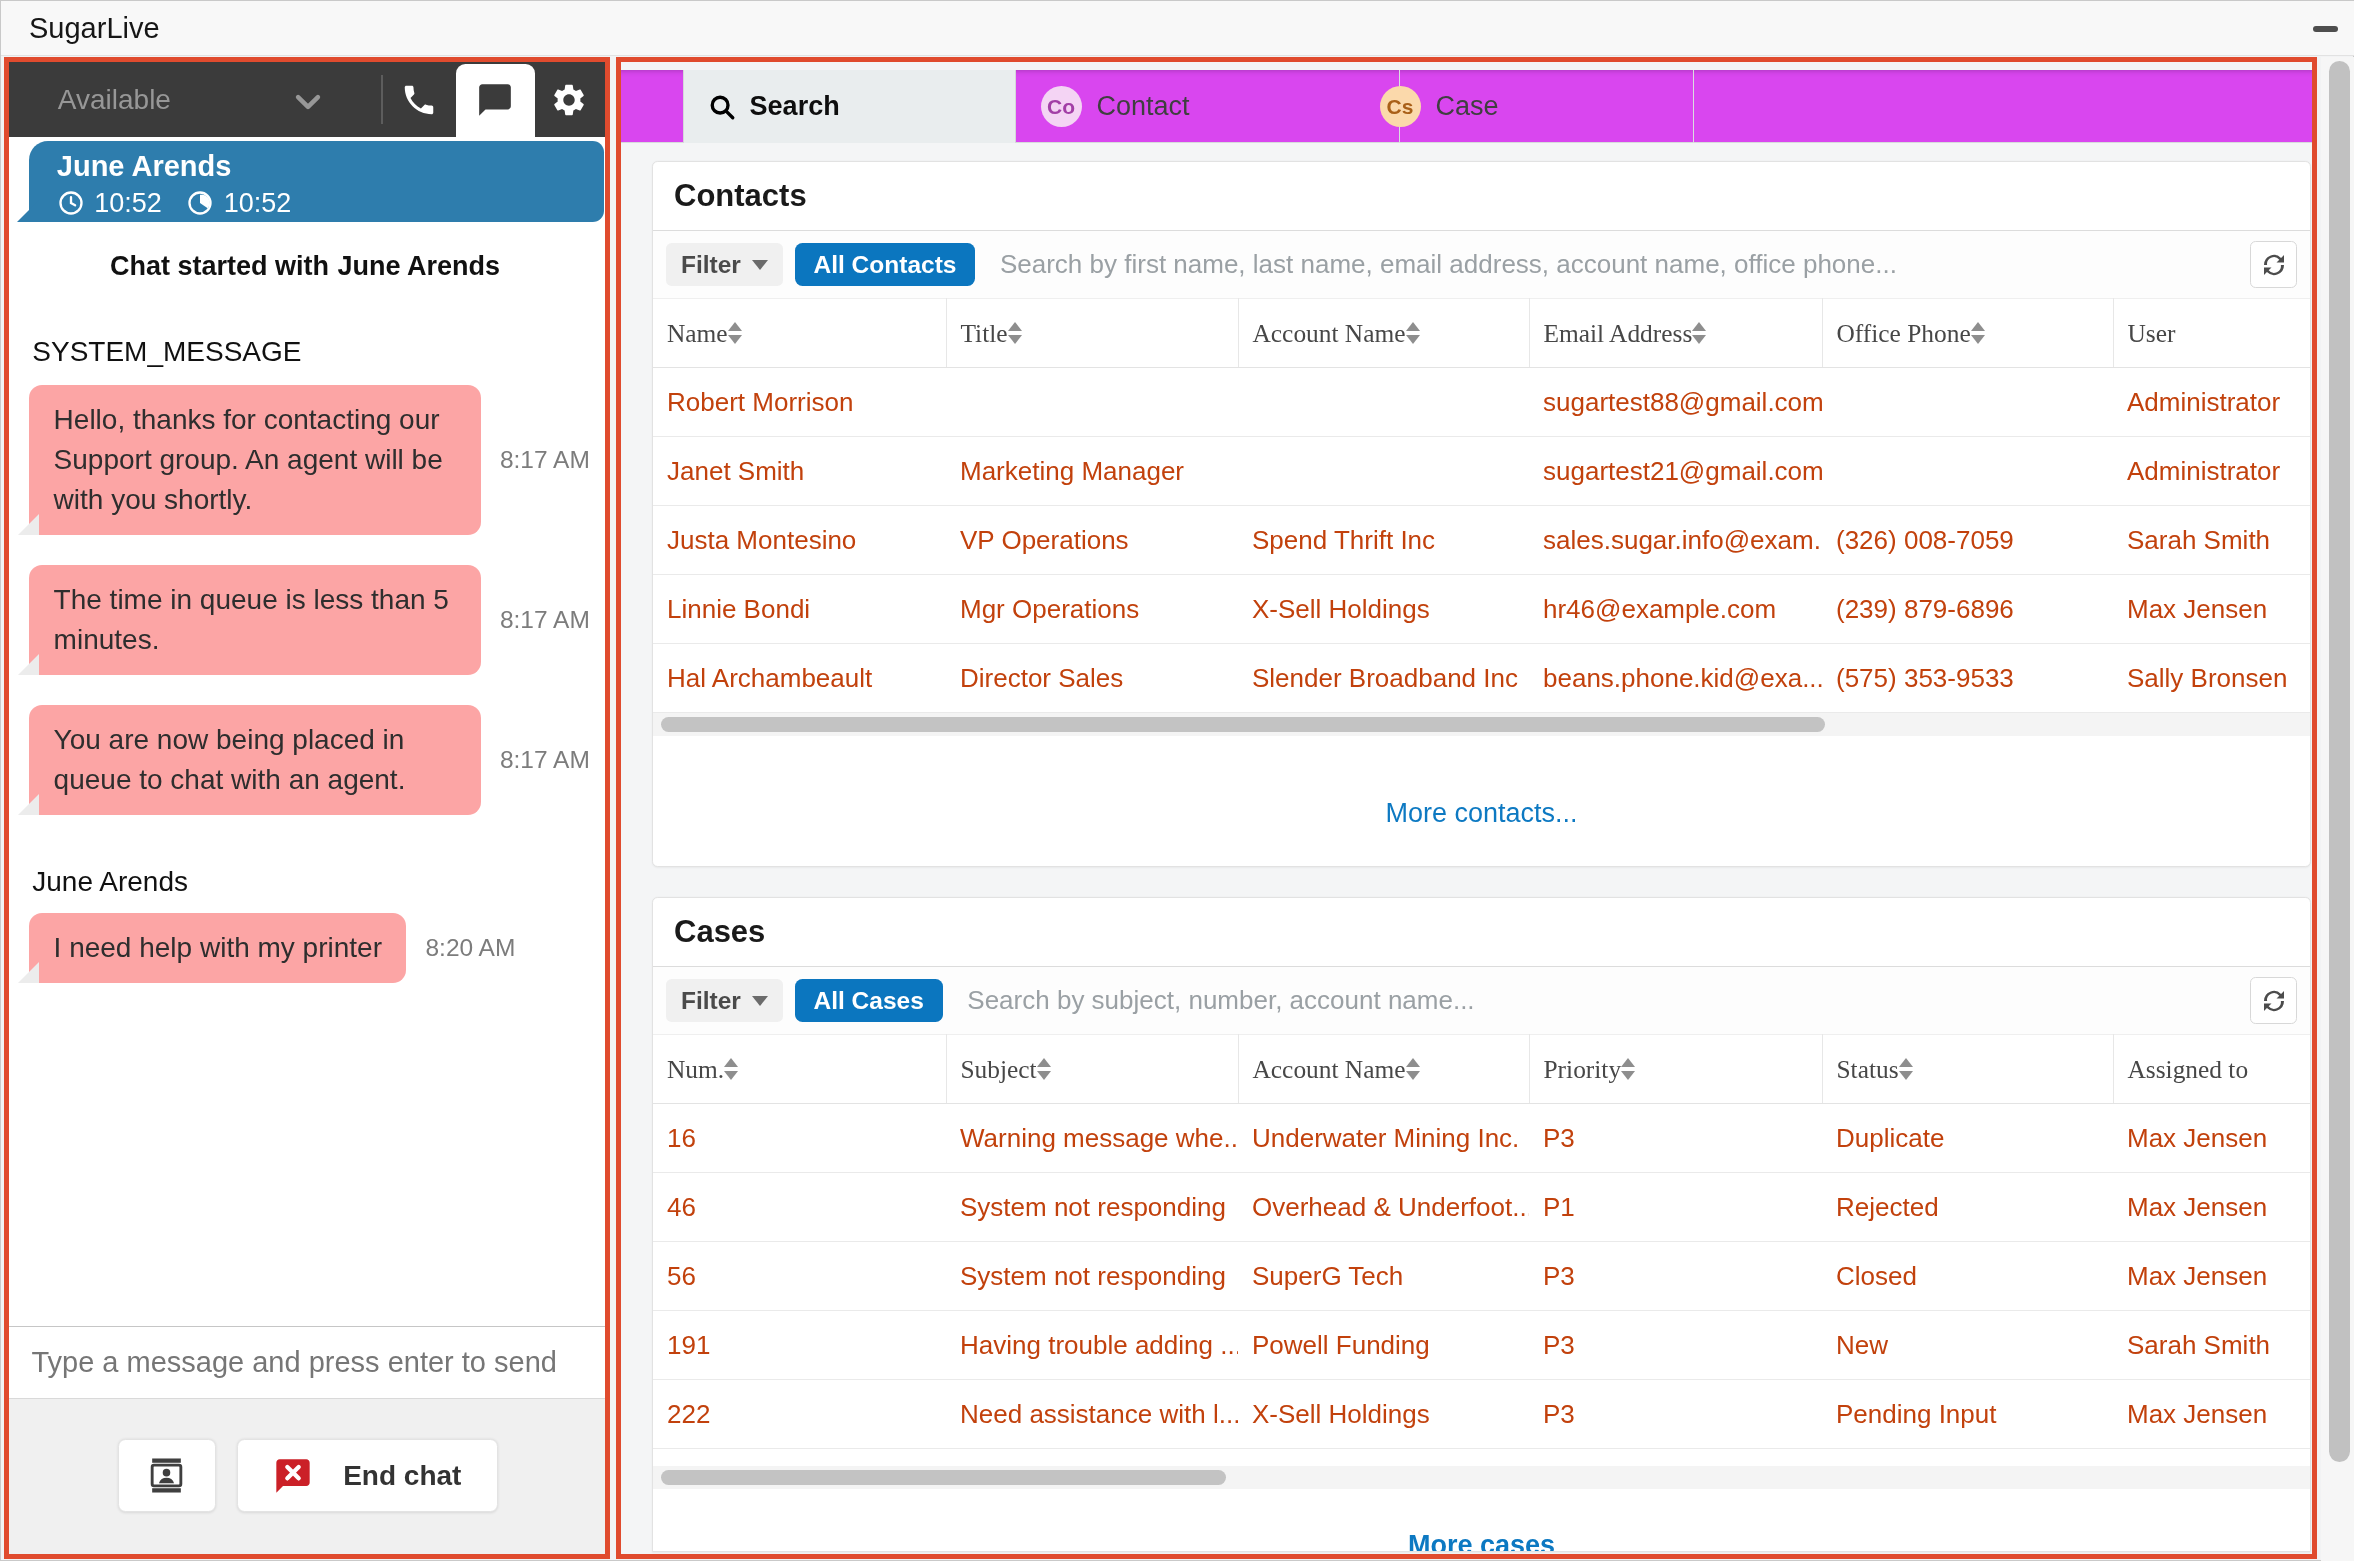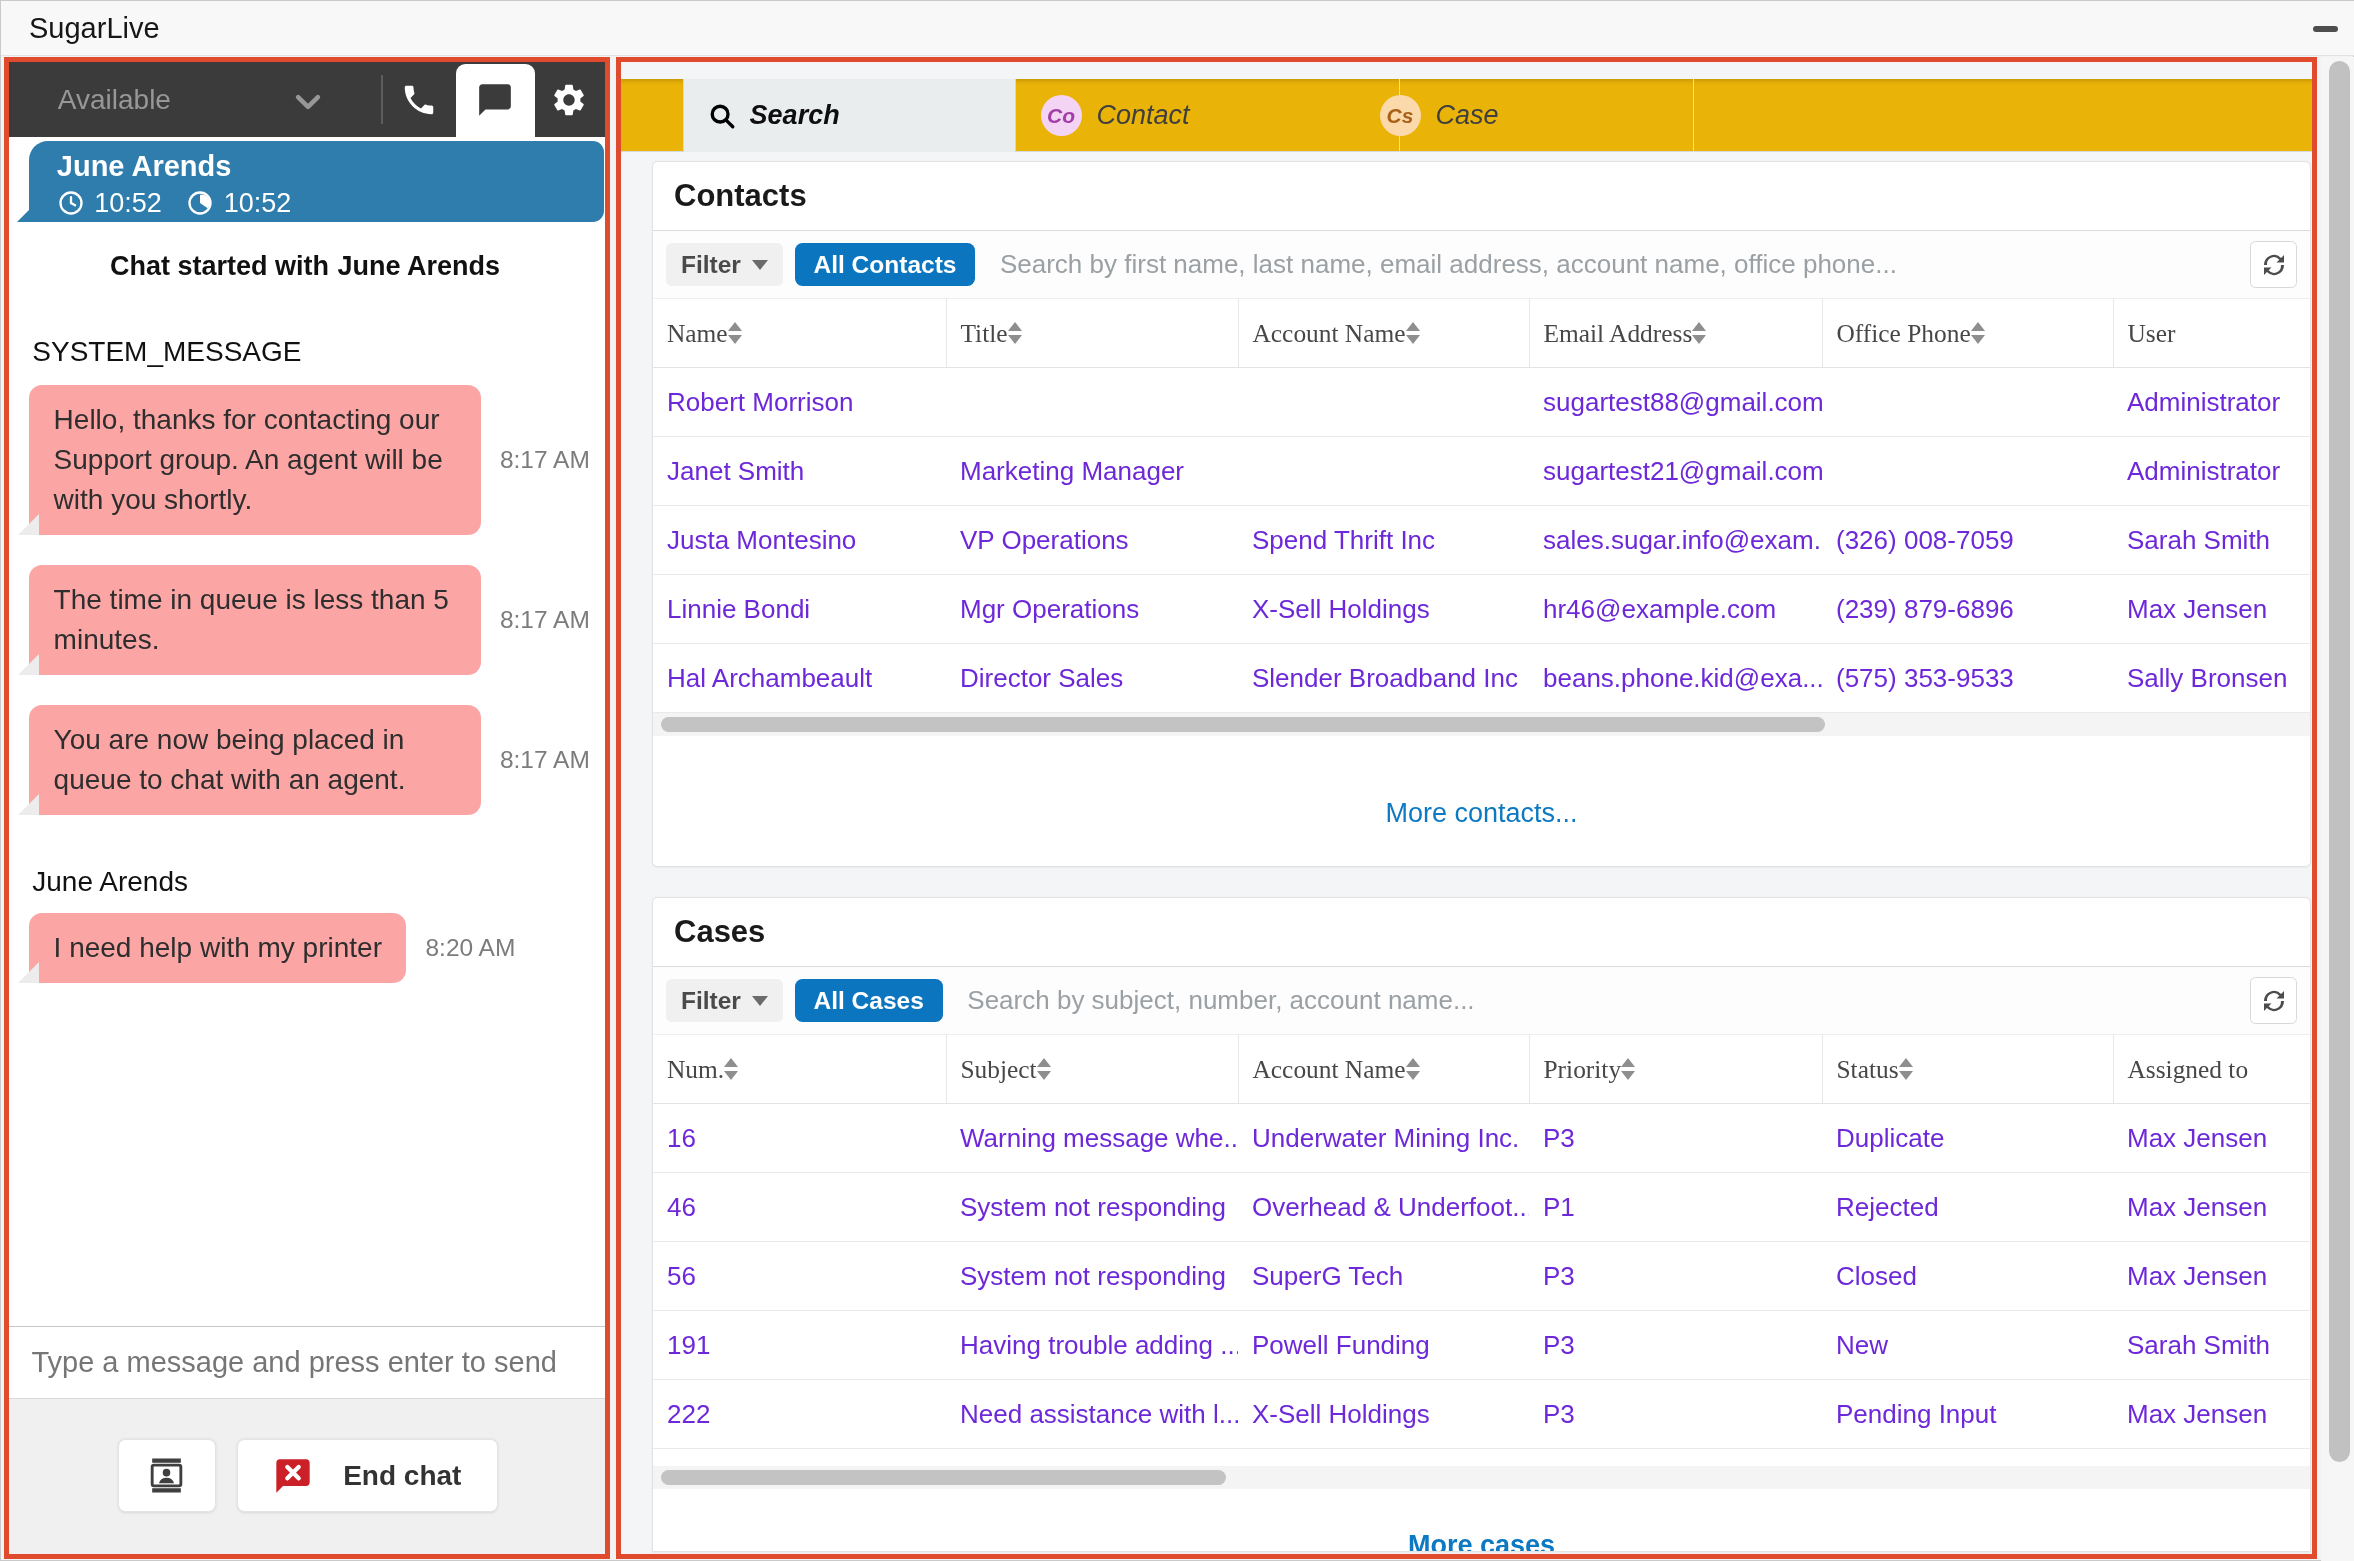--- a/index.html
+++ b/index.html
@@ -52,21 +52,21 @@
   .chat-footer { flex:0 0 auto; height:155px; background:#f0f0f0; display:flex; align-items:flex-start; padding:40px 0 0 109px; }
   .footer-btn { height:73px; background:#fff; border:0.9px solid #e3e3e3; border-radius:7.5px; box-shadow:0 0.9px 2.8px rgba(0,0,0,.10); display:flex; align-items:center; justify-content:center; cursor:pointer; }
   .contact-card-btn { width:98px; }
   .end-chat-btn { width:261px; margin-left:21px; }
   .end-chat-label { font-size:28px; font-weight:600; color:#333; margin-left:30px; }
 
   
   .right-panel { position:absolute; left:615px; top:56px; width:1701px; height:1502px; border:5.6px solid #e04b2e; background:#f4f5f6; }
   .right-inner { position:relative; width:100%; height:100%; overflow:hidden; }
 
-  .tabbar { position:absolute; left:0; top:17px; width:100%; height:73px; background:#eab308; border-bottom:0.9px solid #d7dbdc; box-shadow:inset 0 6.6px 6.6px -6.6px rgba(0,0,0,.28);font-style:italic; }
+  .tabbar { position:absolute; left:0; top:8px; width:100%; height:73px; background:#d946ef; border-bottom:0.9px solid #d7dbdc; box-shadow:inset 0 6.6px 6.6px -6.6px rgba(0,0,0,.28); }
   .tab { position:absolute; top:0; height:73px; display:flex; align-items:center; cursor:pointer; }
   .tab-search { left:62px; width:333px; background:#e9edee; border-left:0.9px solid #d4d8d9; border-right:0.9px solid #d4d8d9; padding-left:22.6px; }
   .tab-contact { left:395px; width:384px; border-right:0.9px solid #dadedf; padding-left:24.5px; }
   .tab-case { left:734px; width:339px; border-right:0.9px solid #dadedf; padding-left:24.5px; }
   .tab-search .tab-label { font-size:27px; font-weight:bold; color:#0e0e0e; margin-left:13px; }
   .tab-label { font-size:27px; color:#3f3f3f; }
   .badge { width:41px; height:41px; border-radius:50%; font-size:21px; font-weight:600; display:flex; align-items:center; justify-content:center; margin-right:15px; }
   .badge-contact { background:#f4d4f4; color:#a23fa6; }
   .badge-case { background:#fbd9ab; color:#a96018; }
   .search-glyph { width:30px; height:30px; }
@@ -89,21 +89,21 @@
 
   table { width:100%; border-collapse:collapse; table-layout:fixed; }
   thead th { height:69px; border-top:0.9px solid #efefef; border-bottom:0.9px solid #e3e3e3; font-weight:400; }
   thead th:not(:last-child) { border-right:0.9px solid #e7e7e7; }
   .thx { display:flex; align-items:center; justify-content:flex-start; padding:0 15px 0 14px;font-family:Liberation Serif, serif; }
   .th-label { font-size:25.4px; color:#474747; }
   .sort { display:flex; flex-direction:column; align-items:center; cursor:pointer; }
   .sort i { display:block; width:0; height:0; border-left:7.5px solid transparent; border-right:7.5px solid transparent; }
   .sort .up { border-bottom:9.4px solid #8e8e8e; margin-bottom:3.8px; }
   .sort .dn { border-top:9.4px solid #8e8e8e; }
-  tbody td { height:69px; border-bottom:0.9px solid #eaeaea; padding:0 14px; font-size:26px; color:#6d28d9; white-space:nowrap; overflow:hidden; text-align:left; }
+  tbody td { height:69px; border-bottom:0.9px solid #eaeaea; padding:0 14px; font-size:26px; color:#c2410c; white-space:nowrap; overflow:hidden; text-align:left; }
   tbody tr { cursor:pointer; background:#fff; }
 
   .hscroll { position:relative; height:22.6px; margin-top:0; background:#f4f4f4; }
   .hthumb { position:absolute; left:7.5px; top:3.8px; height:15px; border-radius:7.5px; background:#c3c3c3; cursor:pointer; }
   .hthumb-contacts { width:1164px; }
   .hthumb-cases { width:565px; }
 
   .more-row { display:flex; justify-content:center; }
   .more-link { font-size:27px; color:#0d79c2; cursor:pointer; }
   .more-contacts { margin-top:62px; }

